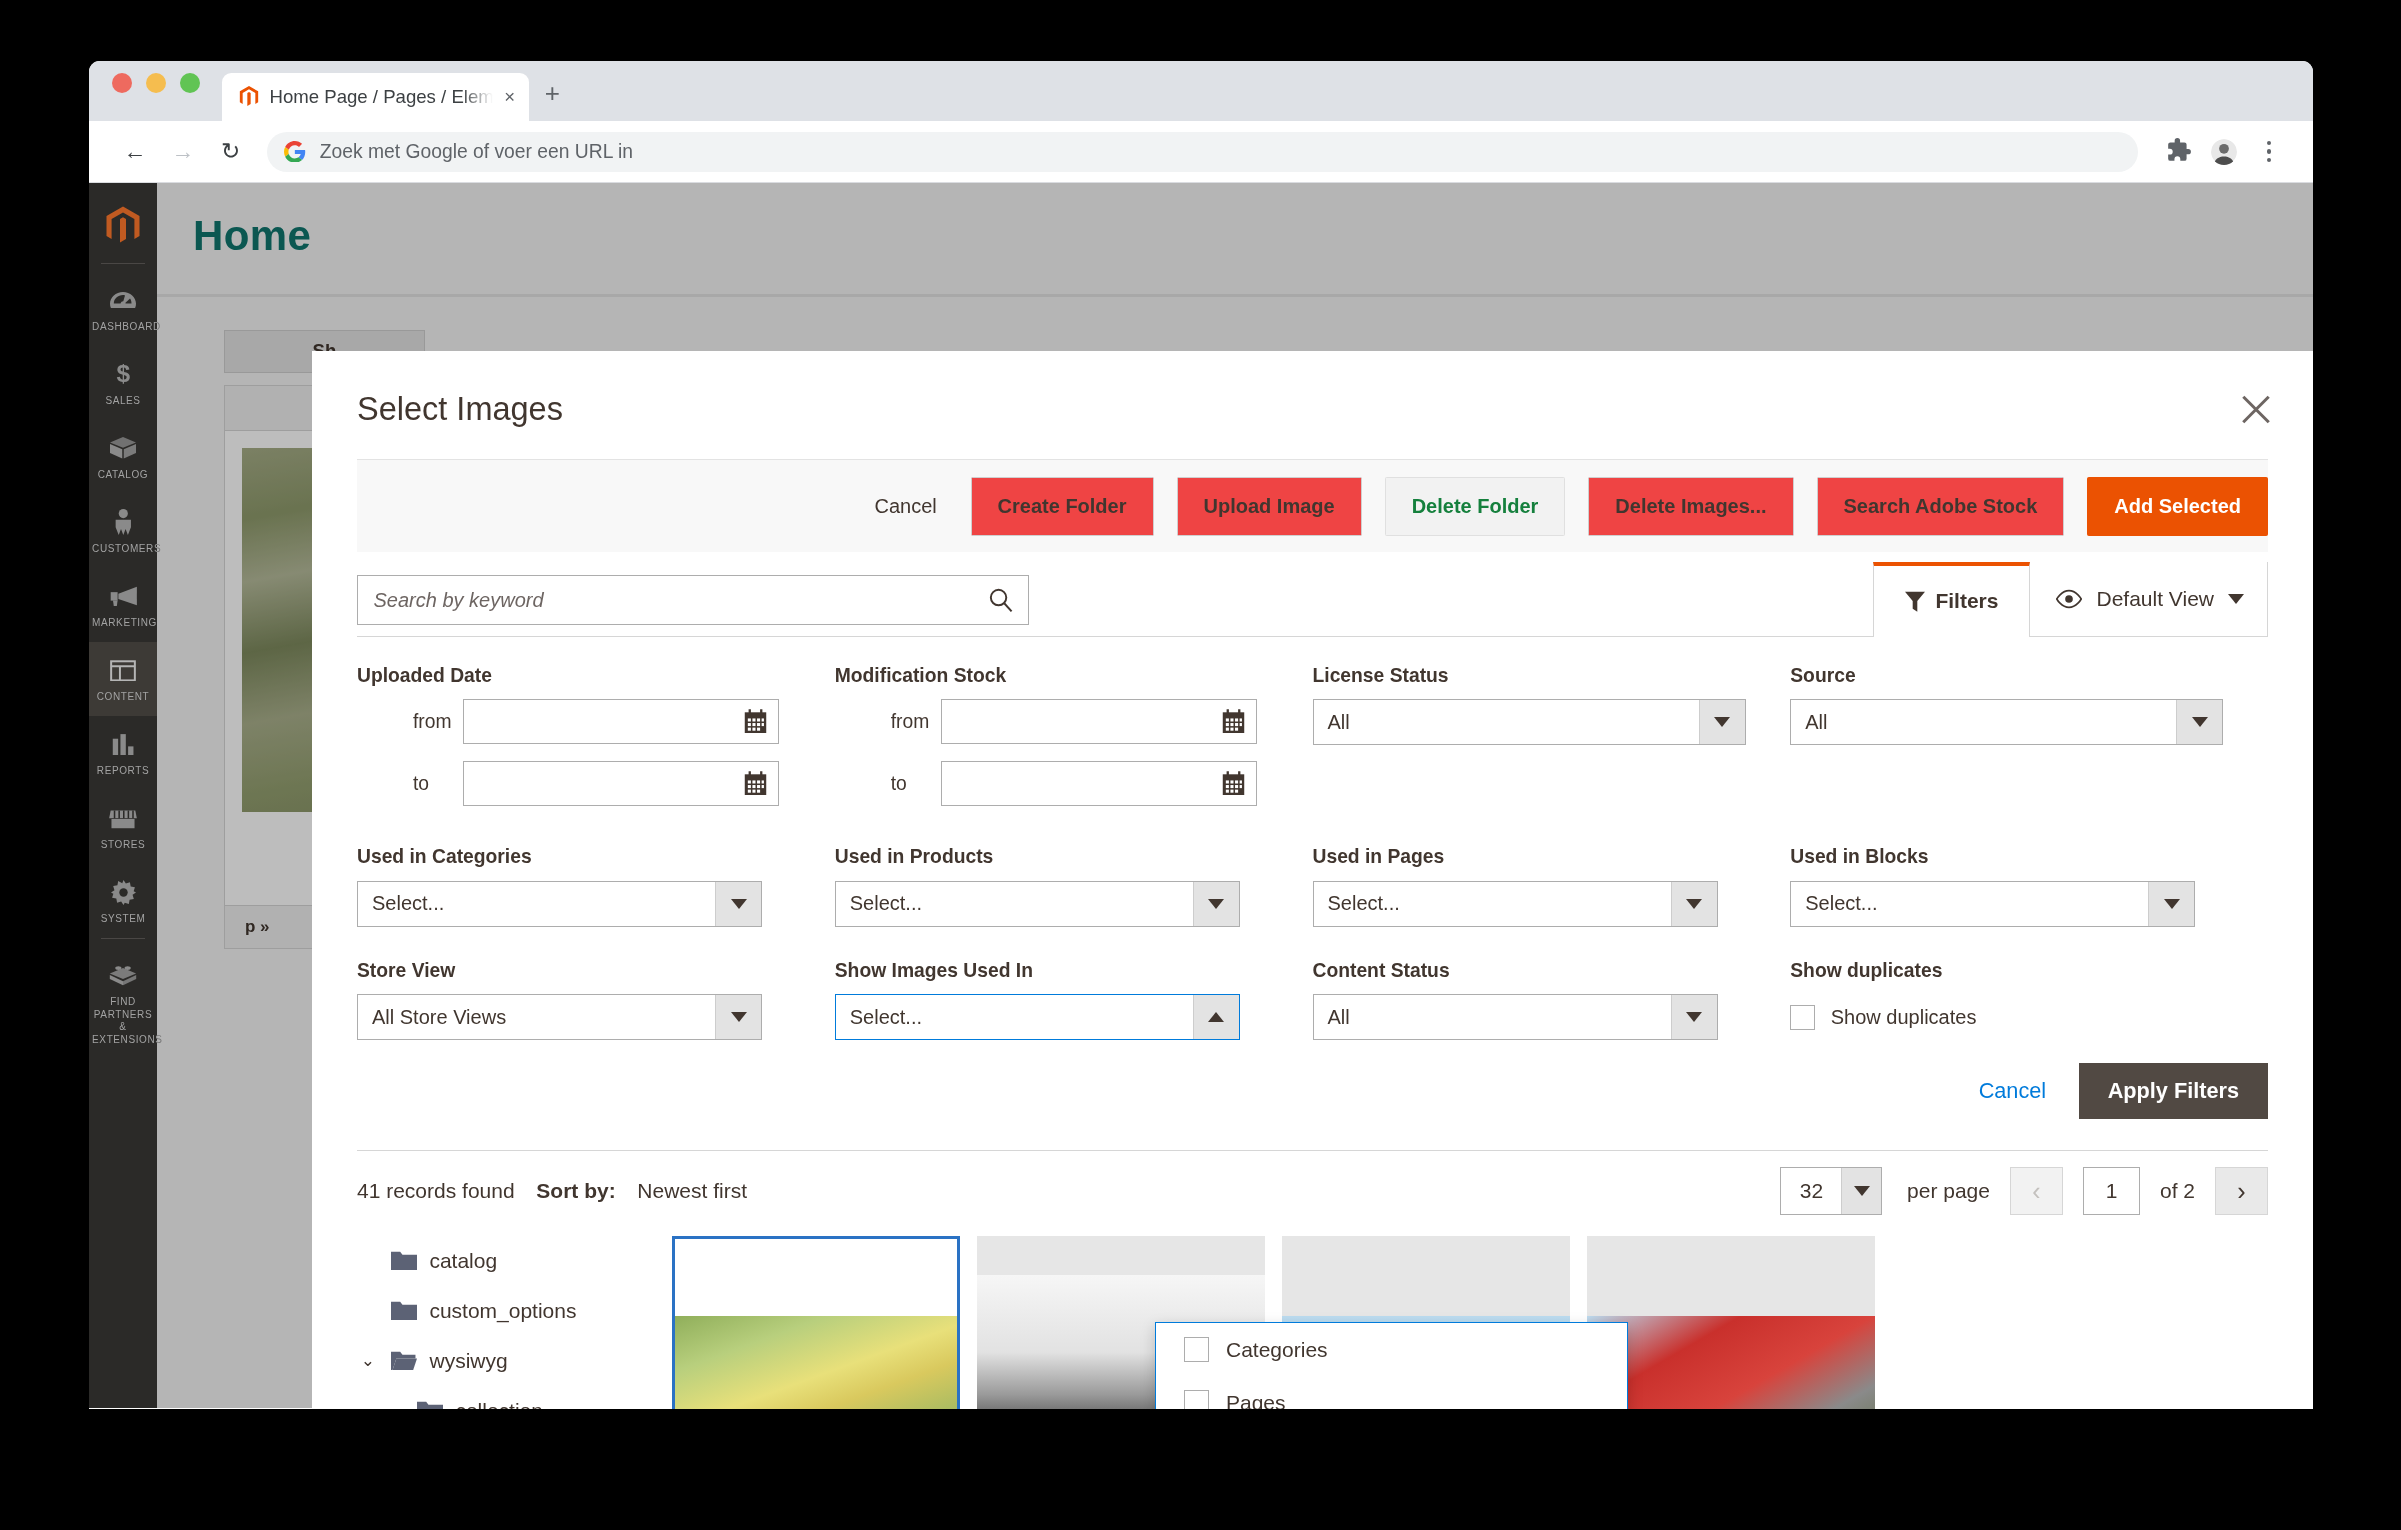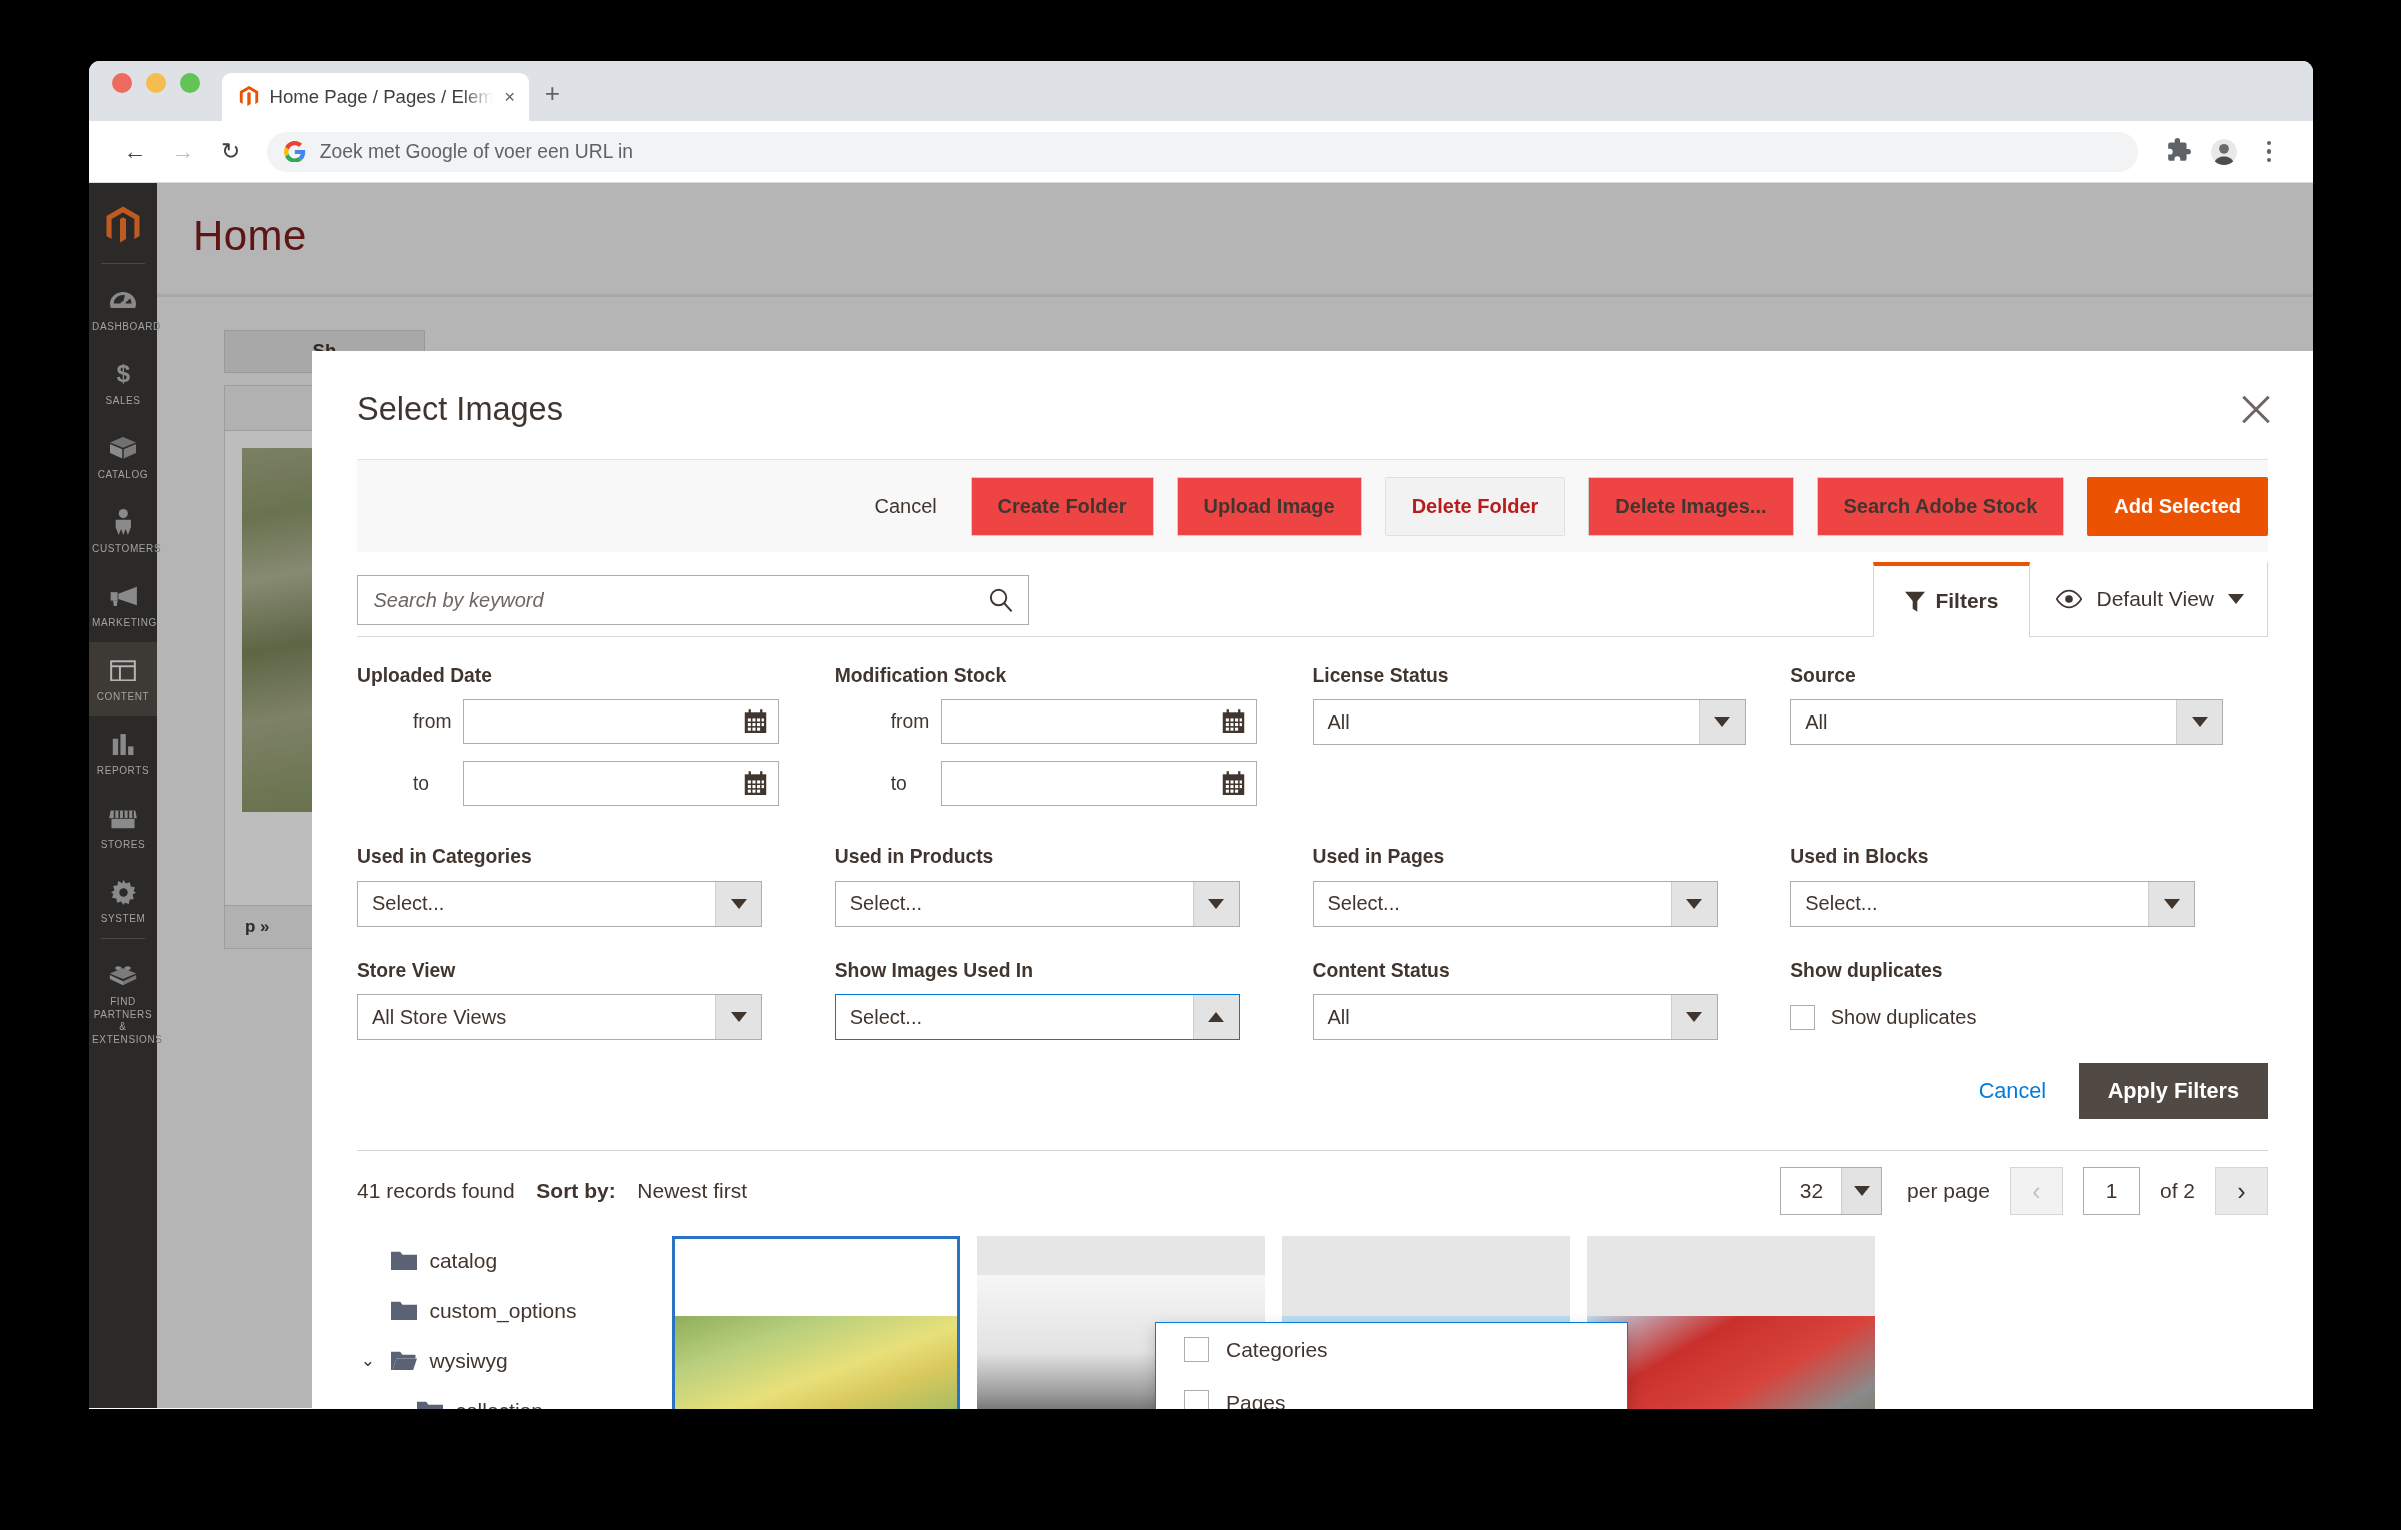--- a/index.html
+++ b/index.html
@@ -91,21 +91,21 @@
   }
   .sb-item.active { background: #3d3a36; }
   .sb-ico { height: 29px; display: flex; align-items: center; justify-content: center; color: #8a8a8a; }
   .sb-label {
     margin-top: 6.2px; font-size: 10px; letter-spacing: 0.6px;
     color: #a3a3a3; line-height: 1.25; text-transform: uppercase;
   }
 
   .admin-content { flex: 1; background: #f5f5f5; position: relative; }
   .dim-overlay { position: absolute; inset: 0; background: rgba(0,0,0,.26); z-index: 5; }
-  .bg-title { font-size: 42px; color: #7f1d1d; padding: 29px 0 0 36px; font-weight: 400; letter-spacing: 0.4px;}
+  .bg-title { font-size: 42px; color: #0f766e; padding: 29px 0 0 36px; font-weight: 700; letter-spacing: 0.4px;}
   .bg-panelbar { margin: 34px 0 0 0; height: 3.1px; background: #e3e3e3; }
   .bg-btn {
     margin: 32.5px 0 0 67px; width: 201px; height: 43px;
     background: #e3e3e3; border: 0.8px solid #cfcfcf;
     display: flex; align-items: center; justify-content: center;
     font-size: 18.6px; color: #41362f; font-weight: 600;
   }
   .bg-card { margin: 12.4px 0 0 67px; width: 371px; border: 0.8px solid #d6d6d6; background: #fff; }
   .bg-card-head { height: 45px; background: #efefef; display:flex; align-items:center; justify-content:center; font-size: 18.6px; color:#41362f; font-weight:600; border-bottom:0.8px solid #d6d6d6;}
   .bg-thumb {
@@ -143,21 +143,21 @@
     gap: 23px; padding-right: 0;
   }
   .btn {
     height: 59px; padding: 0 26px;
     background: #ef4444; border: 0.8px solid #cfcfcf;
     font-size: 20px; color: #41362f; font-weight: 600;
     display: flex; align-items: center; justify-content: center;
     cursor: pointer; white-space: nowrap; border-radius: 1.5px;
   }
   .btn.ghost { background: transparent; border: none; font-weight: 400; color: #41362f; padding: 0 10.8px; }
-  .btn.disabled { background: #f2f2f2; border-color: #e0e0e0; color: #b91c1c; cursor: default; }
+  .btn.disabled { background: #f2f2f2; border-color: #e0e0e0; color: #15803d; cursor: default; }
   .btn.primary { background: #eb5202; border-color: #eb5202; color: #fff; }
 
   .search-row {
     margin: 0 45px; padding-top: 25px;
     display: flex; align-items: flex-end; justify-content: space-between;
     border-bottom: 0.8px solid #d6d6d6; height: 85px;
     position: relative;
   }
   .search-box {
     width: 672px; height: 50px;

